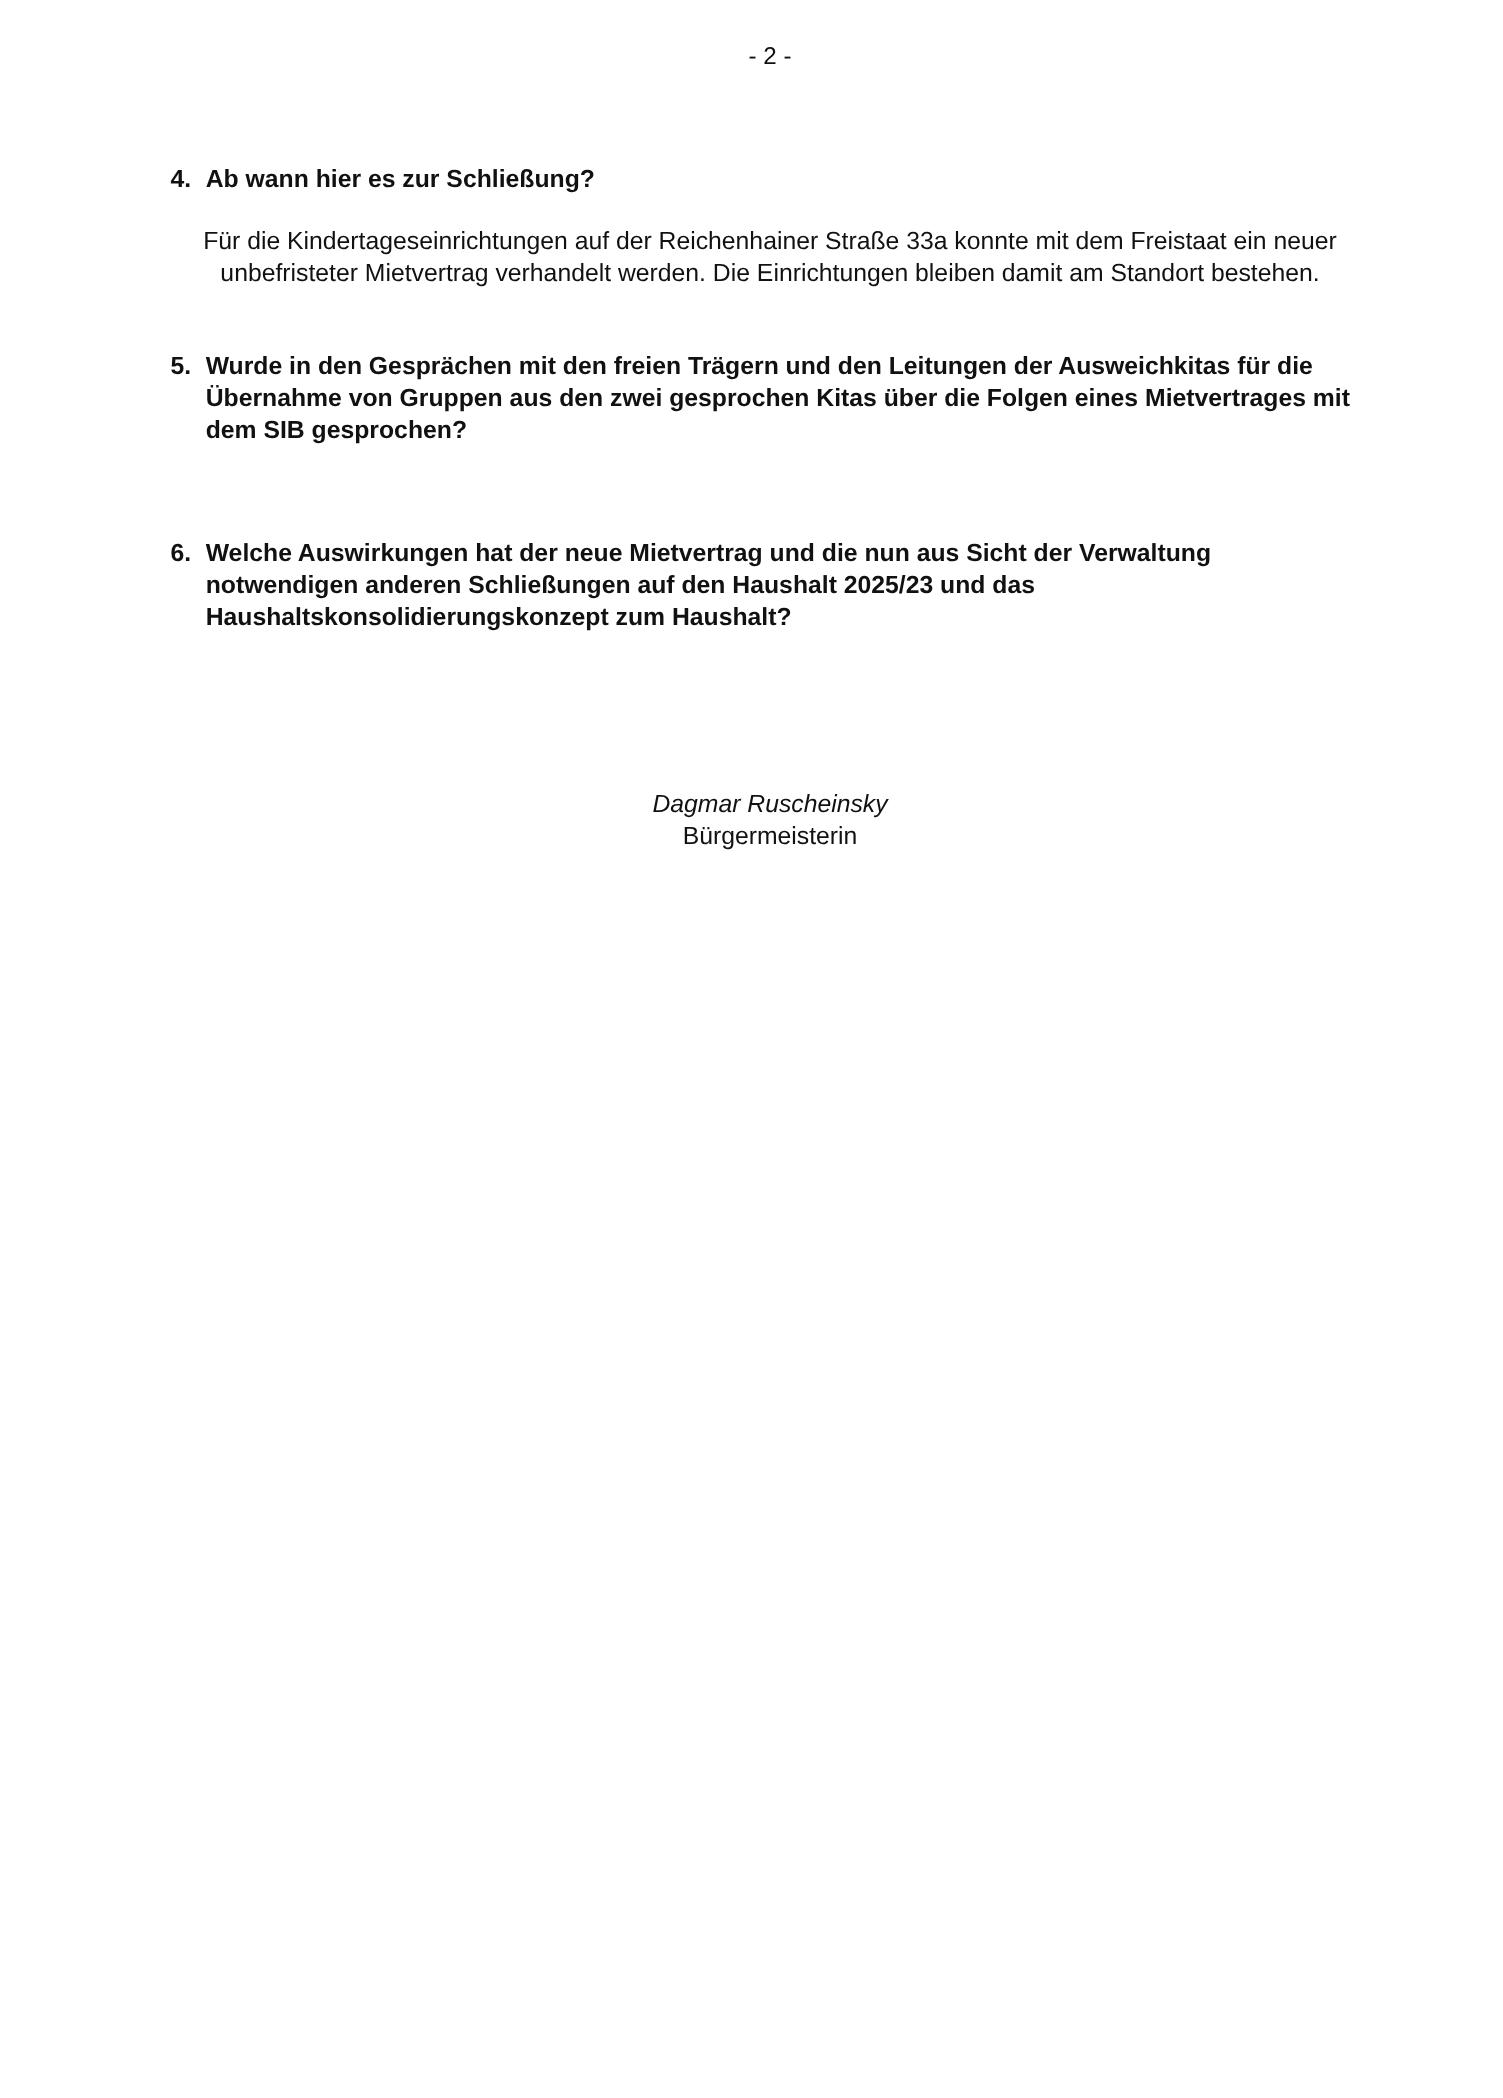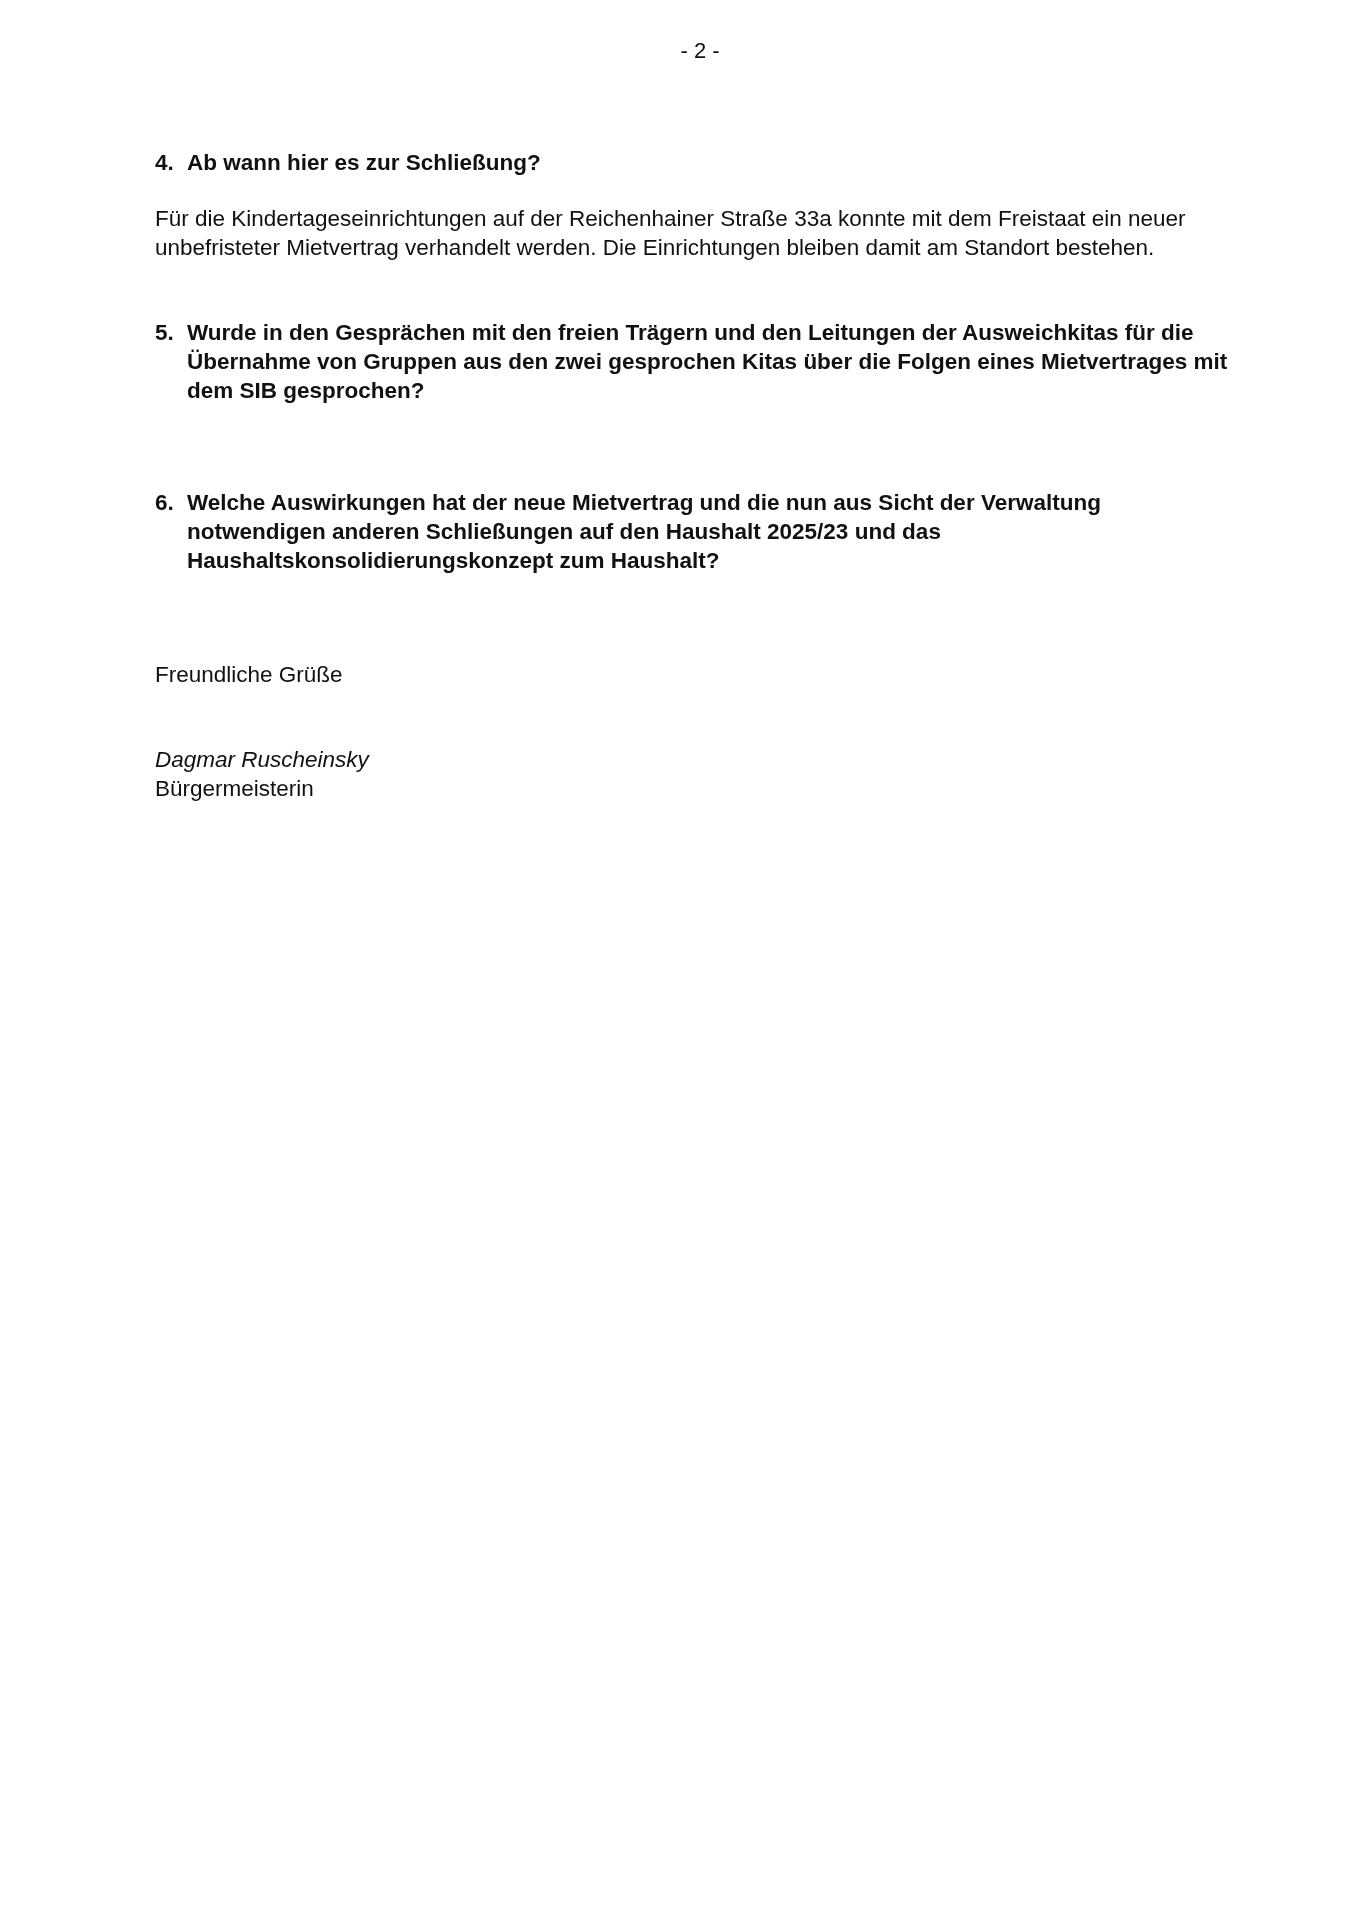--- a/index.html
+++ b/index.html
@@ -38,20 +38,21 @@
   }
   .question .num {
     width: 32px;
     flex: 0 0 32px;
   }
   .question .qtext {
     flex: 1;
   }
   p {
     margin: 0;
+    text-align: center;
   }
   .gap-q-a { height: 27px; }
   .gap-section { height: 56px; }
   .gap-para { height: 29px; }
   .gap-sign { height: 56px; }
   .italic { font-style: italic; }
 </style>
 </head>
 <body>
 
@@ -77,19 +78,18 @@
   <div class="gap-section"></div>
 
   <div class="question">
     <span class="num">6.</span>
     <span class="qtext">Welche Auswirkungen hat der neue Mietvertrag und die nun aus Sicht der Verwaltung notwendigen anderen Schließungen auf den Haushalt 2025/23 und das Haushaltskonsolidierungskonzept zum Haushalt?</span>
   </div>
   <div class="gap-q-a"></div>
   <div class="gap-para"></div>
 
   <div class="gap-para"></div>
-  <p>Freundliche Grüße</p>
 
   <div class="gap-sign"></div>
   <p class="italic">Dagmar Ruscheinsky</p>
   <p>Bürgermeisterin</p>
 
 </div>
 
 </body></html>

